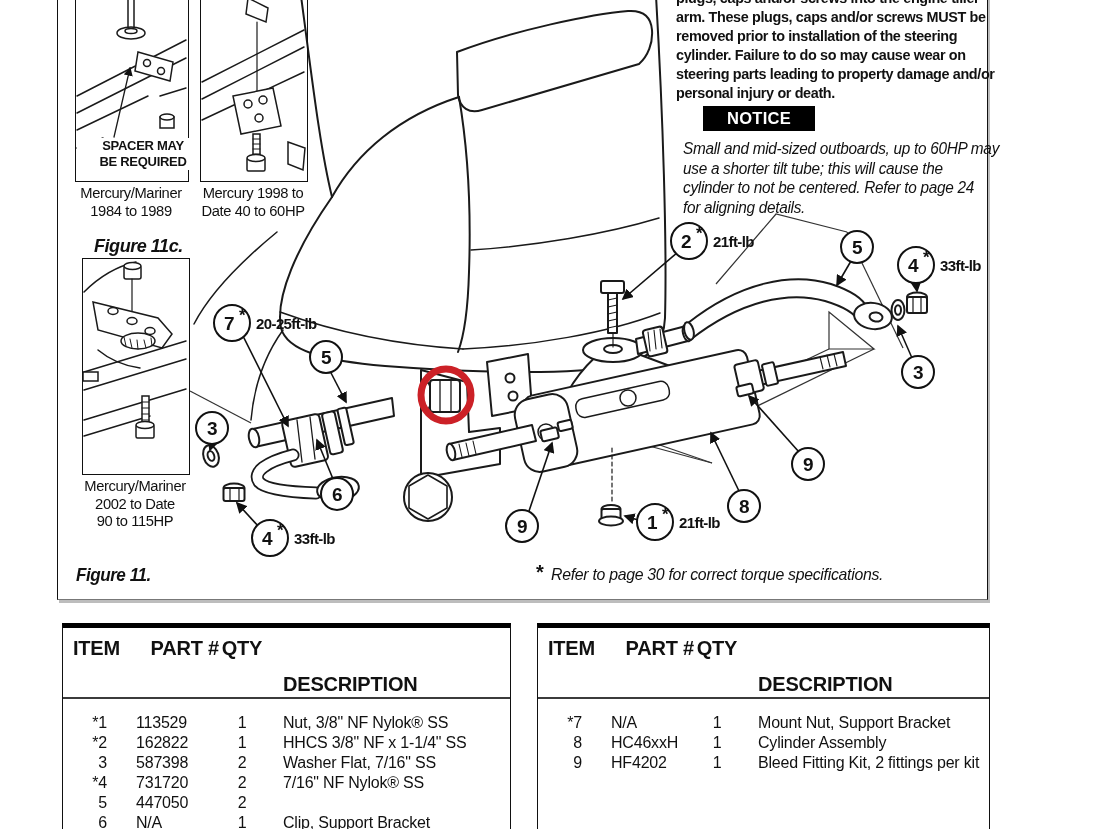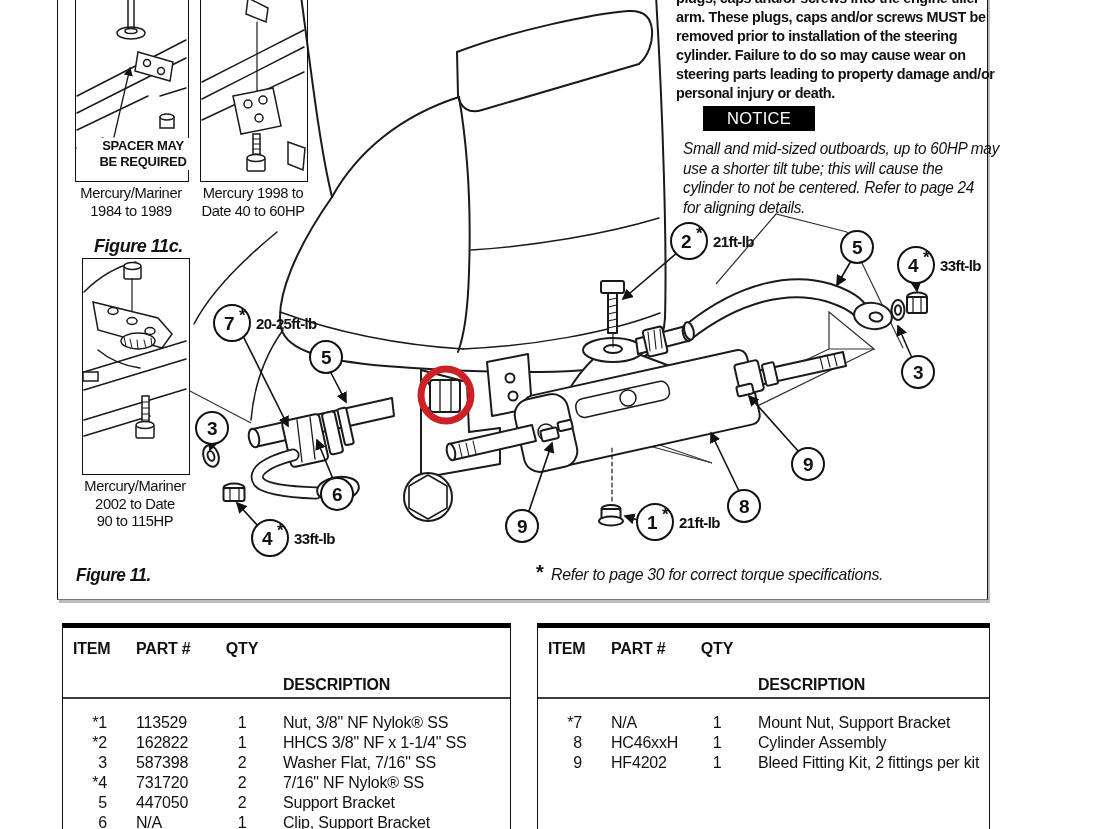--- a/index.html
+++ b/index.html
@@ -23,40 +23,40 @@
                font-size:13px;line-height:16px;letter-spacing:-0.3px;background:#fff;padding-left:12px;}
   .fig-label{font-style:italic;font-weight:bold;letter-spacing:-0.5px;
              transform:scaleX(0.95);transform-origin:left top;white-space:nowrap;}
   #fig11c-label{left:94px;top:235px;font-size:19px;}
   #fig11-label{left:76px;top:565px;font-size:18px;}
   
   .warn-block{left:676px;top:-12px;width:320px;}
   .warn-block .line{font-weight:bold;font-size:15.5px;line-height:19px;letter-spacing:-0.4px;
                     transform:scaleX(0.93);transform-origin:left top;white-space:nowrap;}
   .notice-box{left:703px;top:106px;width:112px;height:25px;background:#000;color:#fff;
-              font-weight:normal;font-size:16.5px;letter-spacing:0.3px;text-align:center;
+              font-weight:bold;font-size:16.5px;letter-spacing:0.3px;text-align:center;
               line-height:25px;}
   .notice-block{left:662px;top:139px;width:320px;margin-left:21px;}
   .notice-block .line{font-style:italic;font-size:16px;line-height:19.5px;letter-spacing:-0.3px;
                       transform:scaleX(0.96);transform-origin:left top;white-space:nowrap;}
   
   .footnote{left:536px;top:562px;display:flex;align-items:flex-start;}
   .footnote .star{font-weight:bold;font-size:20px;line-height:20px;margin-right:7px;}
   .footnote .txt{font-style:italic;font-size:16.5px;letter-spacing:-0.3px;margin-top:3px;
                  white-space:nowrap;transform:scaleX(0.96);transform-origin:left top;}
   
   .ptable{top:623px;height:206px;border:1.6px solid #111;border-top:5px solid #000;
           border-bottom:none;background:#fff;}
   #ptable-left{left:62px;width:447px;}
   #ptable-right{left:537px;width:451px;}
   .thead,.trow{display:grid;grid-template-columns:44px 29px 83px 46px 18px 1fr;}
   .thead{padding-top:12px;padding-bottom:4px;border-bottom:2.5px solid #3b3b3b;
-         font-weight:bold;font-size:16px;line-height:17px;letter-spacing:-0.2px;}
+         font-weight:bold;font-size:20px;line-height:17px;letter-spacing:-0.2px;}
   .thead .h-item{grid-column:1;padding-left:10px;}
-  .thead .h-part{grid-column:3;}
+  .thead .h-part{grid-column:3;text-align:right;}
   .thead .h-qty{grid-column:4;text-align:center;}
   .thead .h-desc{grid-column:6;margin-top:36px;}
   .tbody{margin-top:14px;}
   .trow{font-size:16px;line-height:20px;letter-spacing:-0.2px;}
   .trow .c-item{grid-column:1;text-align:right;}
   .trow .c-part{grid-column:3;}
   .trow .c-qty{grid-column:4;text-align:center;}
   .trow .c-desc{grid-column:6;white-space:nowrap;}
   svg text{font-family:"Liberation Sans",sans-serif;}
 </style>
@@ -388,21 +388,20 @@
         <div class="trow">
           <div class="c-item">*4</div>
           <div class="c-part">731720</div>
           <div class="c-qty">2</div>
           <div class="c-desc">7/16" NF Nylok® SS</div>
         </div>
         <div class="trow">
           <div class="c-item">5</div>
           <div class="c-part">447050</div>
           <div class="c-qty">2</div>
-          <div class="c-desc">Support Bracket</div>
         </div>
         <div class="trow">
           <div class="c-item">6</div>
           <div class="c-part">N/A</div>
           <div class="c-qty">1</div>
           <div class="c-desc">Clip, Support Bracket</div>
         </div>
       </div>
     </div>
   <div class="abs ptable" id="ptable-right">

